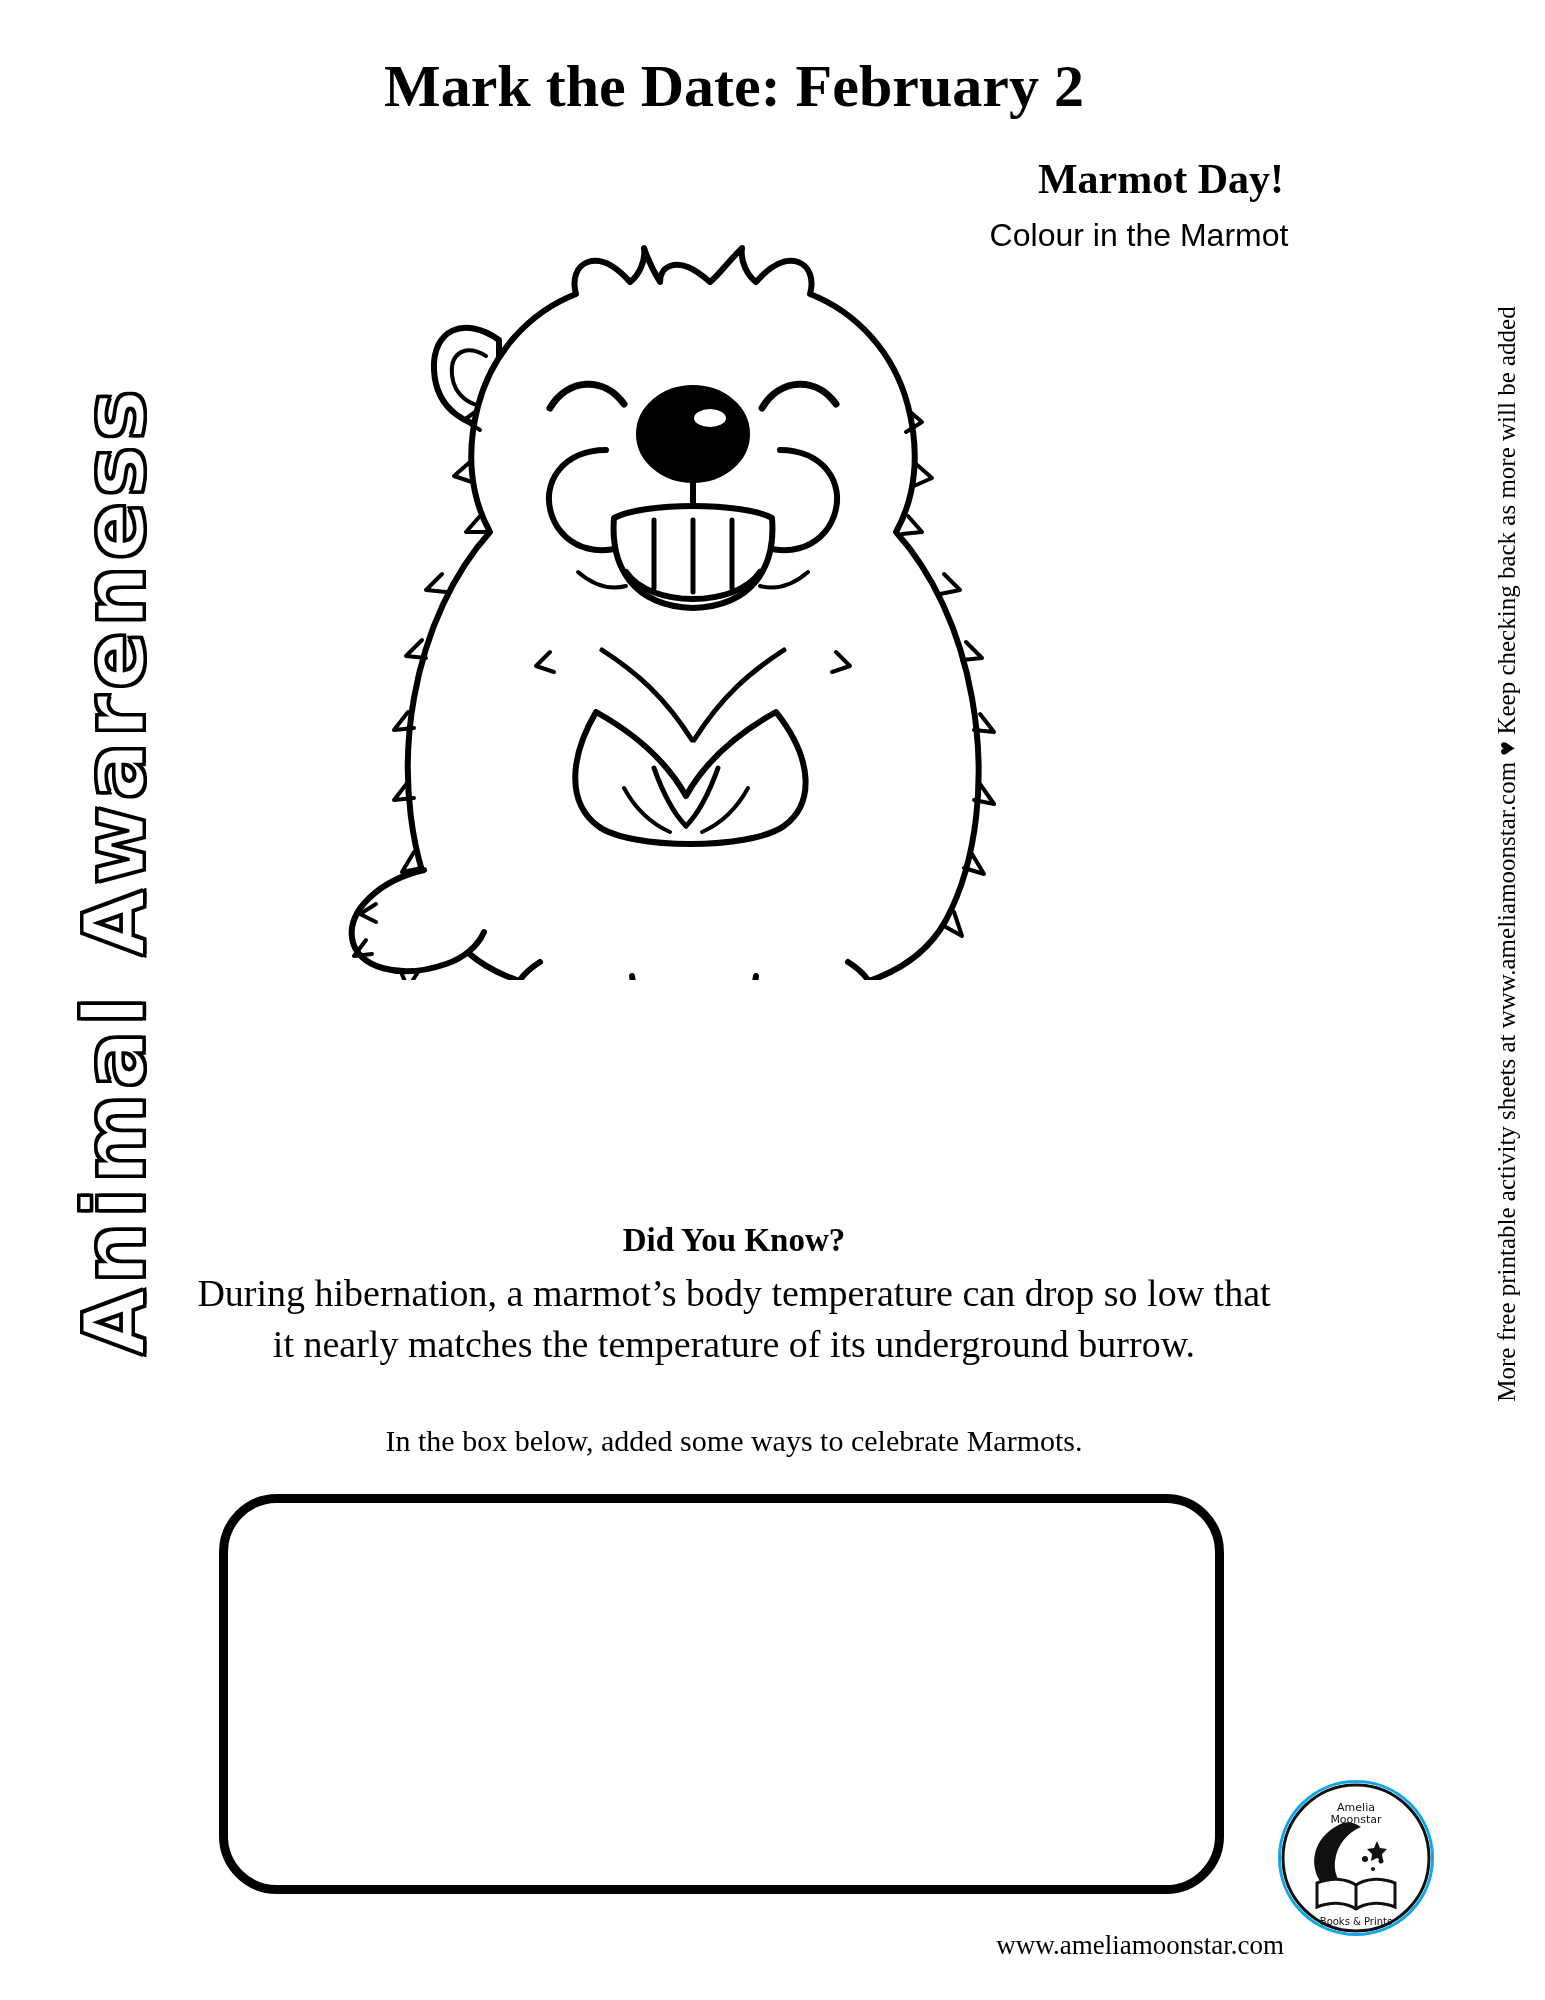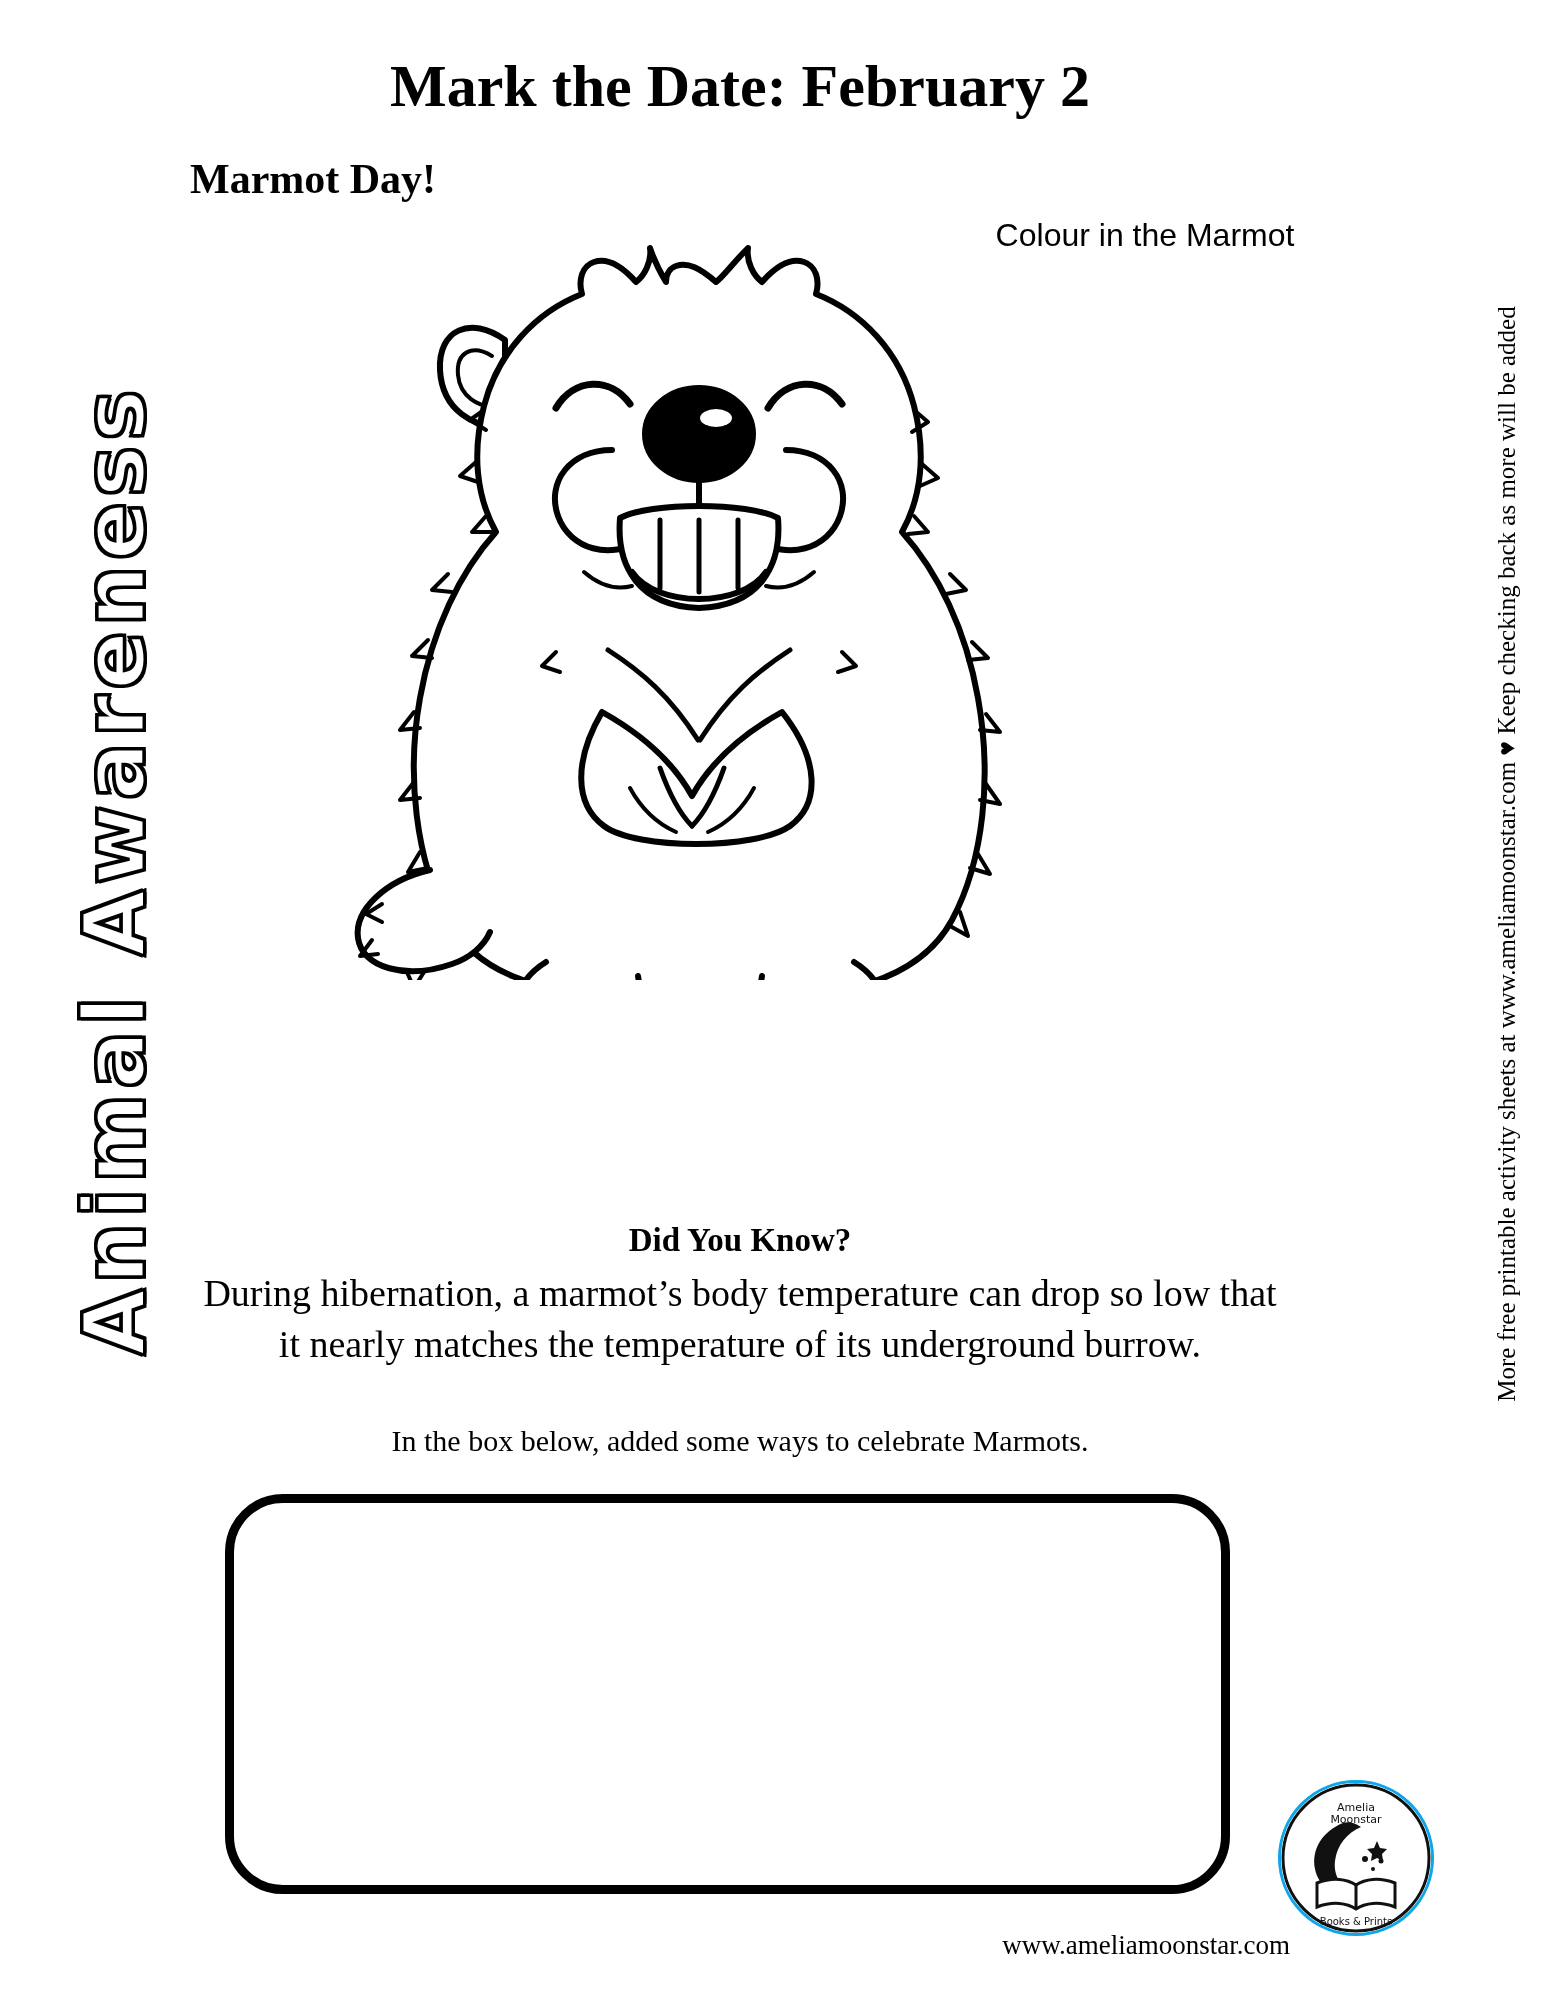--- a/index.html
+++ b/index.html
@@ -61,42 +61,42 @@
     transform: rotate(-90deg);
     transform-origin: center center;
     font-family: "Liberation Serif", serif;
     font-size: 25px;
     white-space: nowrap;
   }
 
   
   .main {
     position: absolute;
-    left: 190px;
+    left: 184px;
     top: 0;
     width: 1150px;
     height: 1868px;
   }
 
   .title {
     position: absolute;
     top: 52px;
     left: 0;
     width: 1100px;
     text-align: center;
     font-size: 60px;
     font-weight: bold;
     font-family: "Liberation Serif", serif;
   }
   .subtitle {
     position: absolute;
     top: 155px;
     left: 0;
     width: 1100px;
-    text-align: left;
+    text-align: right;
     font-size: 42px;
     font-weight: bold;
     font-family: "Liberation Serif", serif;
   }
   .colour-note {
     position: absolute;
     top: 215px;
     left: 790px;
     width: 330px;
     text-align: center;

